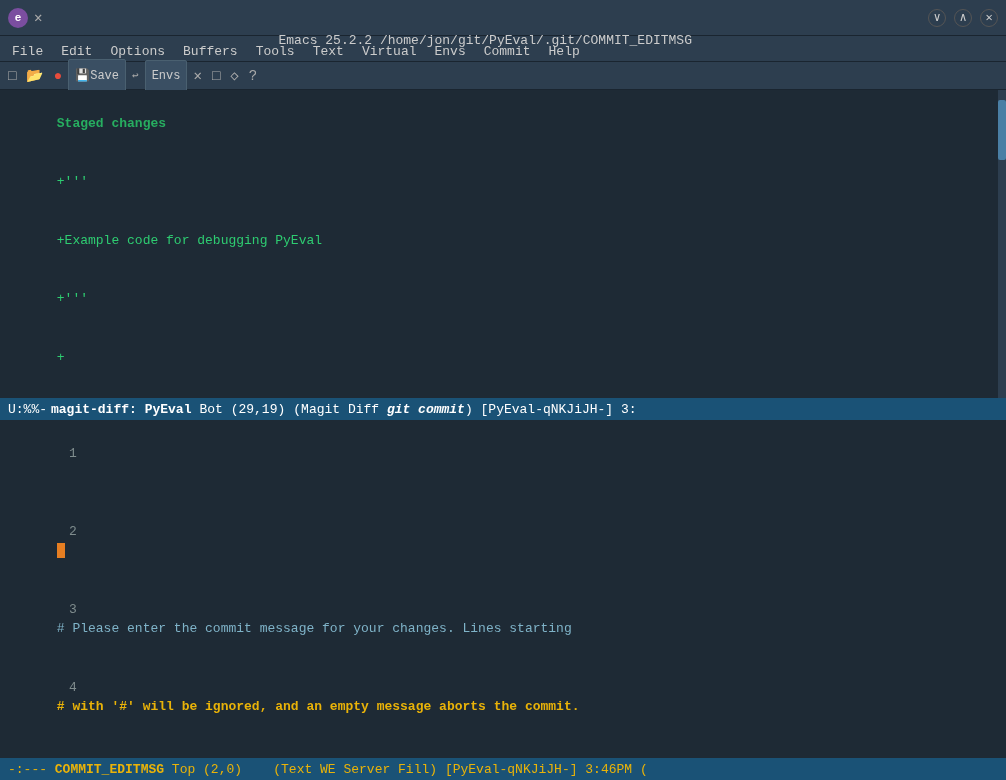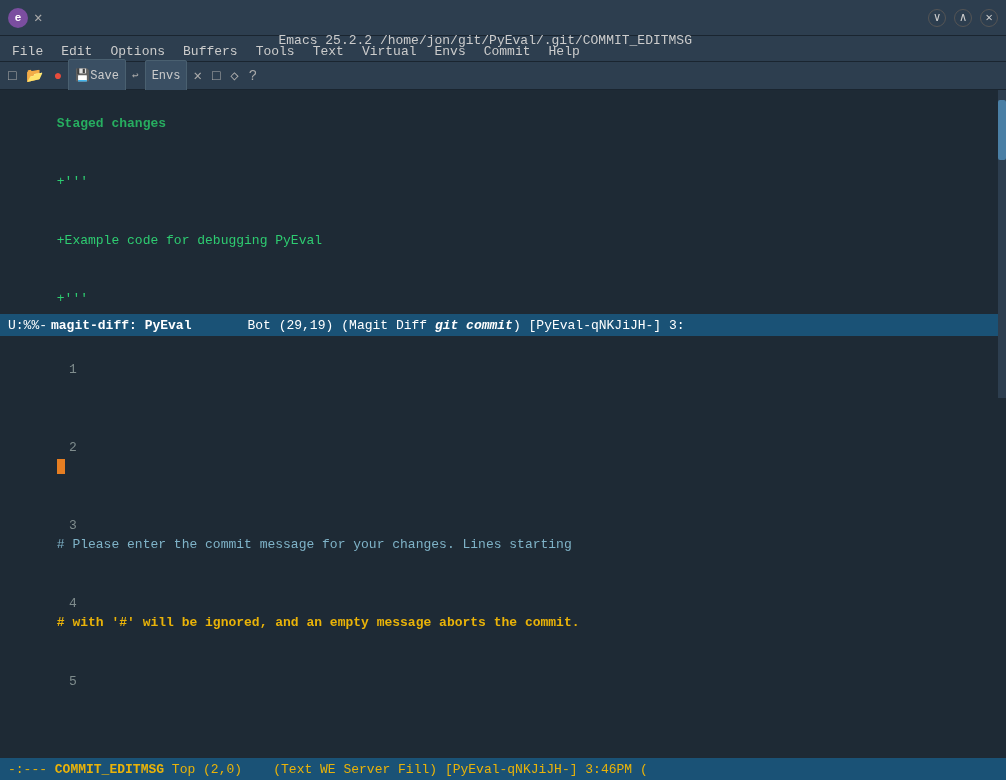--- a/index.html
+++ b/index.html
@@ -114,21 +114,21 @@
     #editor-area {
       display: flex;
       flex-direction: column;
       height: calc(780px - 36px - 26px - 28px);
     }
 
     
     #pane-top {
       background: #1e2a35;
       flex: 0 0 auto;
-      height: 224px;
+      height: 308px;
       overflow: hidden;
       padding: 4px 0;
     }
 
     
     #status-bar-top {
       background: #1a5276;
       height: 22px;
       display: flex;
       align-items: center;
@@ -242,21 +242,21 @@
     </div>
     <div class="code-line">
       
     </div>
 
   </div>
 
   <div id="status-bar-top">
     <span style="margin-right:4px;">U:%%- </span>
     <span style="font-weight:bold; margin-right:8px;text-align:right;">magit-diff: PyEval</span>
-    <span style="margin-right:8px;margin-left:48px;">Bot (29,19)</span>
+    <span style="margin-right:8px;">Bot (29,19)</span>
     <span>(Magit Diff <span style="font-weight:bold; font-style:italic;">git commit</span>) [PyEval-qNKJiJH-] 3:</span>
   </div>
 
   <div id="pane-bottom">
 
     <div class="code-line">
       <span class="line-num">1</span>
       <span style="color:#d0d0d0;"></span>
     </div>
 

